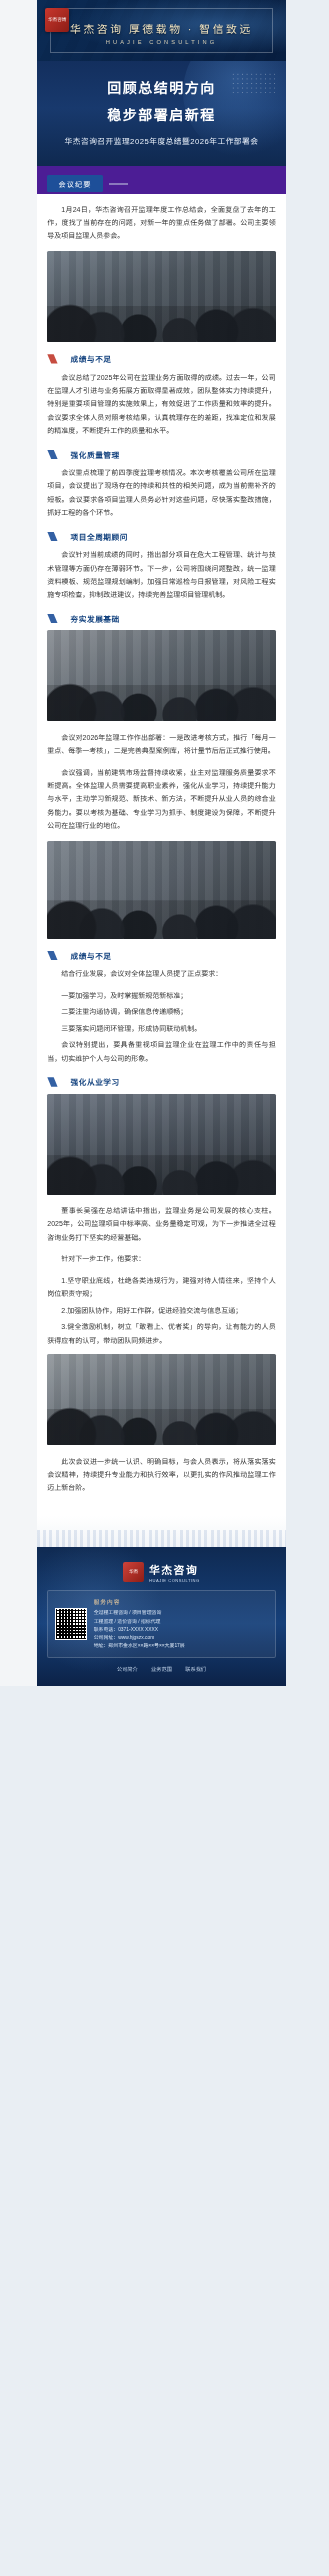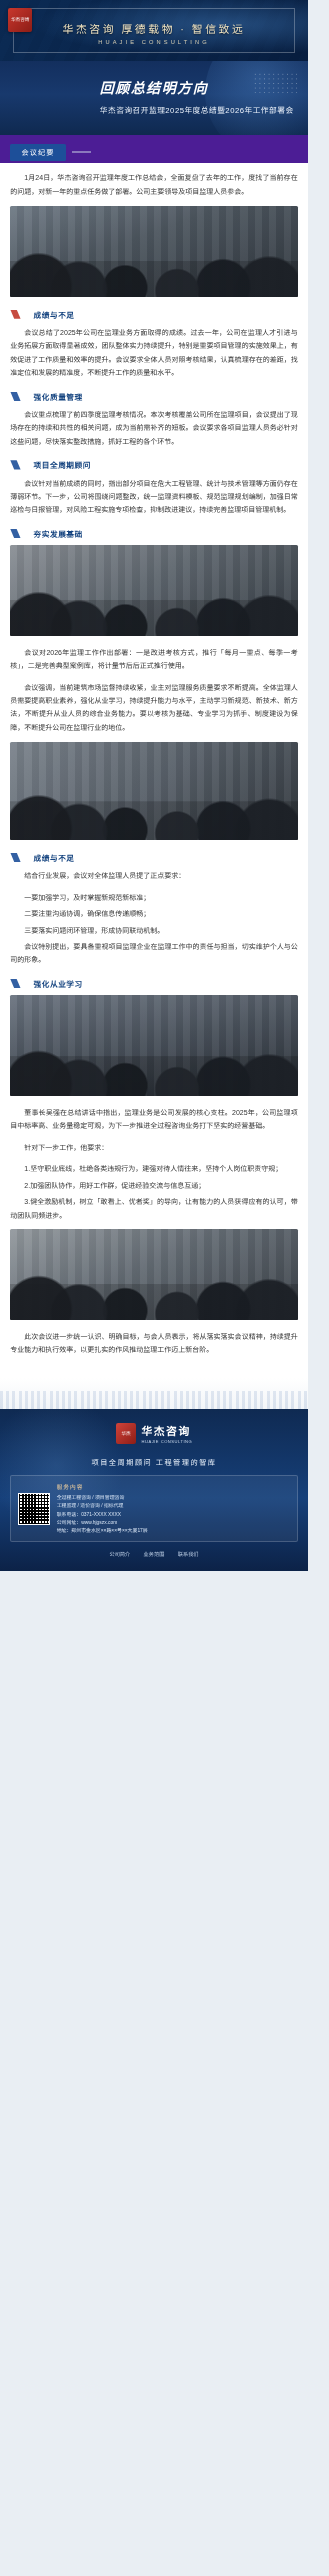--- a/index.html
+++ b/index.html
@@ -4,24 +4,25 @@
 <style>
   * { box-sizing: border-box; }
   html, body { margin: 0; padding: 0; }
   body {
     width: 330px;
     font-family: "Liberation Sans", "DejaVu Sans", sans-serif;
     background: #e9eef3;
     color: #2b2b2b;
   }
   .page {
-    width: 308px;
+    width: 286px;
     position: relative;
     background: #f3f5f7;
     overflow: hidden;
+    padding-left: 37px;
   }
 
   
   .banner {
     position: relative;
     height: 61px;
     background:
       linear-gradient(120deg, rgba(10,40,80,0.82), rgba(6,26,58,0.88)),
       repeating-linear-gradient(115deg, #123a6b 0 9.3px, #0d2f5a 9.3px 18.5px);
     overflow: hidden;
@@ -82,28 +83,27 @@
     opacity: .8;
   }
   .hero h1 {
     position: relative;
     margin: 0 0 7.2px;
     font-size: 14px;
     letter-spacing: 1.5px;
     font-weight: bold;
     text-align: center;
     font-family: "Liberation Serif", "DejaVu Serif", serif;
-    font-style: italic;
   }
   .hero h1.second { margin-bottom: 11.3px; }
   .hero .hero-sub {
     position: relative;
     font-size: 7.7px;
     line-height: 13.4px;
-    text-align: right;
+    text-align: center;
     color: #eaf1fa;
     letter-spacing: 0.5px;
   }
 
   
   .chip-wrap {
     background: #4c1d95;
     padding: 9.3px 0 2.1px;
   }
   .chip {
@@ -279,20 +279,21 @@
     <div class="glow"></div>
     <div class="frame"></div>
     <div class="logo-badge">华杰咨询</div>
     <div class="banner-title">华杰咨询 厚德载物 · 智信致远</div>
     <div class="banner-sub">HUAJIE CONSULTING</div>
   </div>
 
   <div class="hero">
     <div class="dots"></div>
     <h1>回顾总结明方向</h1>
+    <h1 class="second">稳步部署启新程</h1>
     <div class="hero-sub">华杰咨询召开监理2025年度总结暨2026年工作部署会</div>
   </div>
 
   <div class="chip-wrap">
     <span class="chip">会议纪要</span>
   </div>
 
   <div class="content">
 
     <p class="para">1月24日，华杰咨询召开监理年度工作总结会，全面复盘了去年的工作，度找了当前存在的问题，对新一年的重点任务做了部署。公司主要领导及项目监理人员参会。</p>
@@ -382,21 +383,20 @@
     <div class="swirl"></div>
 
     <div class="footer-brand">
       <div class="fb-logo">华杰</div>
       <div>
         <div class="fb-name">华杰咨询</div>
         <span class="fb-en">HUAJIE CONSULTING</span>
       </div>
     </div>
 
-    <div class="footer-slogan">项目全周期顾问   工程管理的智库</div>
 
     <div class="footer-card">
       <div class="qr"></div>
       <div>
         <div class="fc-head">服务内容</div>
         <div class="fc-line">全过程工程咨询 / 项目管理咨询</div>
         <div class="fc-line">工程监理 / 造价咨询 / 招标代理</div>
         <div class="fc-line">联系电话：0371-XXXX XXXX</div>
         <div class="fc-line">公司网址：www.hjgszx.com</div>
         <div class="fc-line">地址：郑州市金水区××路××号××大厦17层</div>

